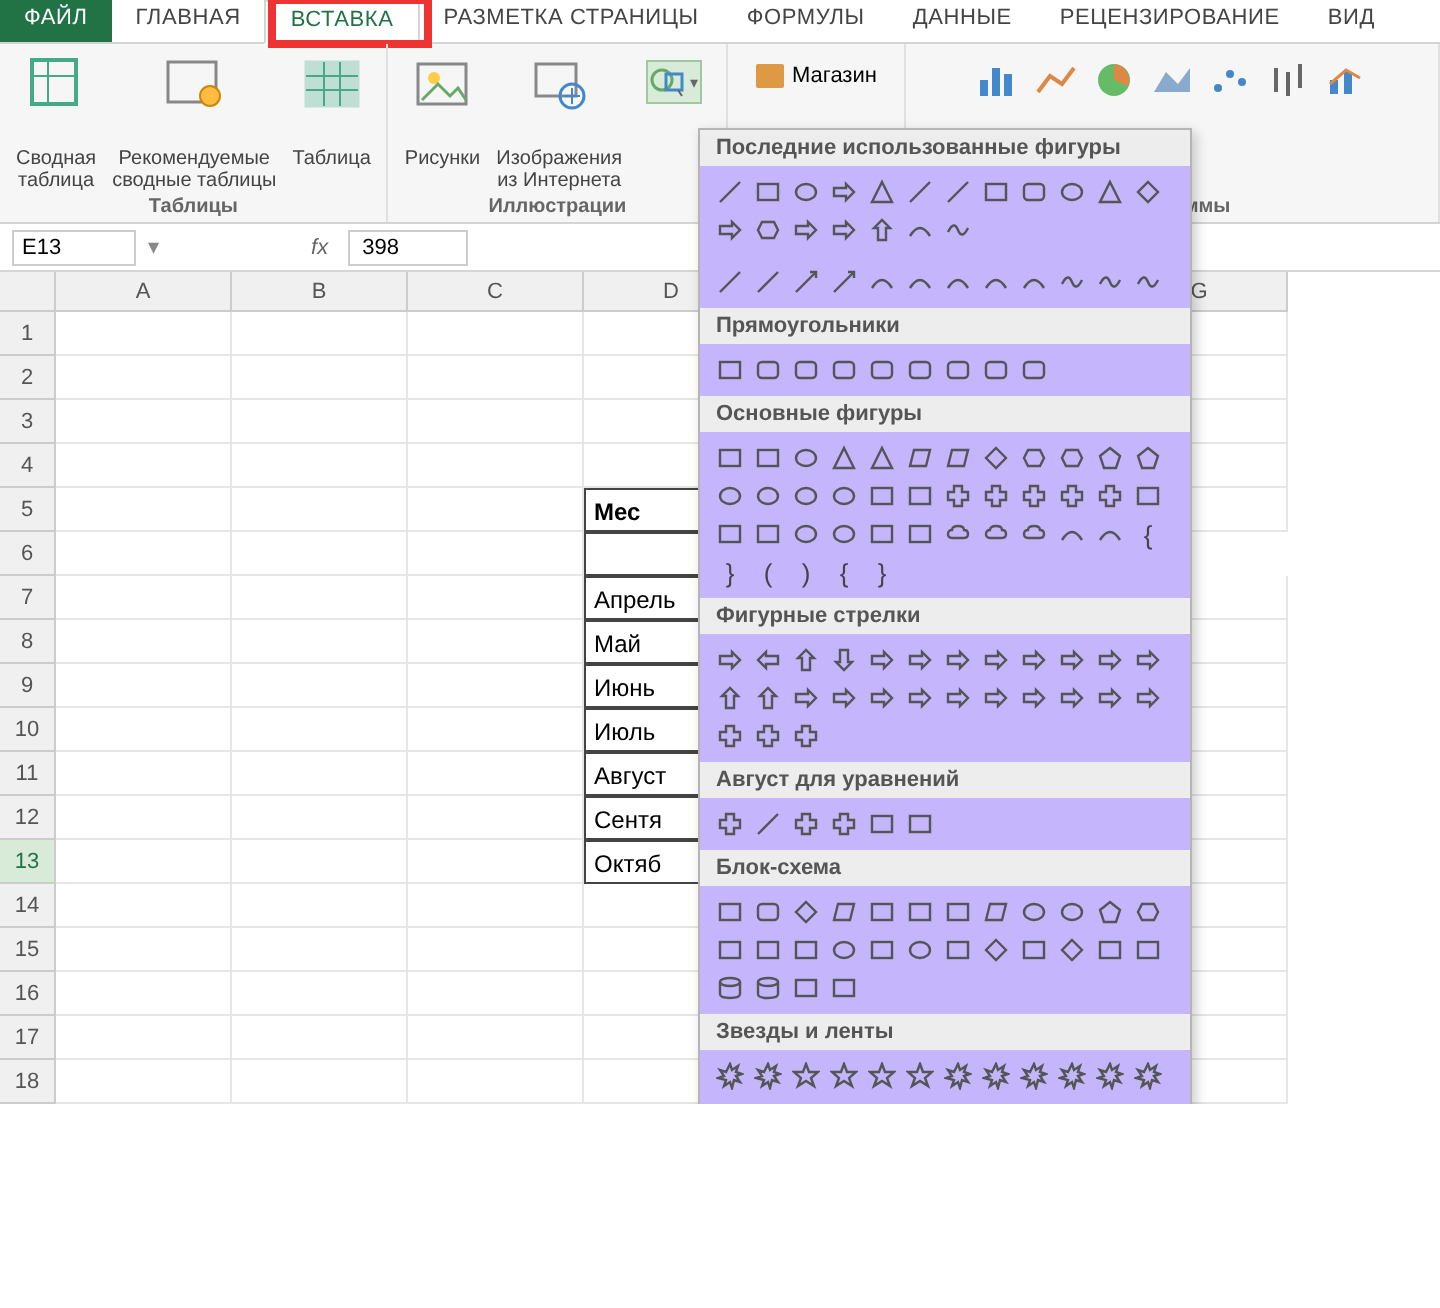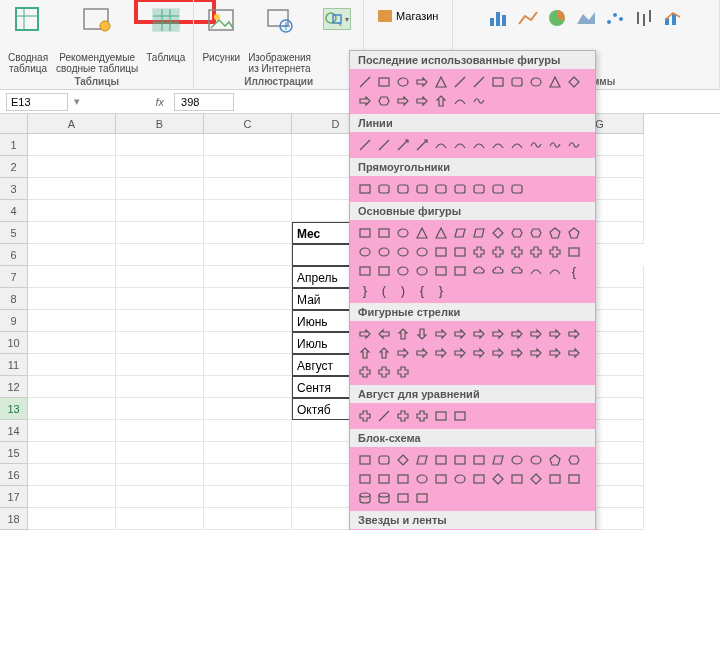--- a/index.html
+++ b/index.html
@@ -34,38 +34,48 @@
   .ch { width: 88px; background: #f0f0f0; border-right: 1px solid #ccc; border-bottom: 1px solid #ccc; text-align: center; font-size: 11px; color: #555; line-height: 20px; }
   .rows { }
   .row { display: flex; height: 22px; }
   .rh { width: 28px; background: #f0f0f0; border-right: 1px solid #ccc; border-bottom: 1px solid #ccc; text-align: center; font-size: 11px; color: #555; line-height: 22px; }
   .rh.sel { background: #d8ead8; color: #217346; }
   .cell { width: 88px; border-right: 1px solid #e6e6e6; border-bottom: 1px solid #e6e6e6; padding: 0 4px; font-size: 12px; line-height: 22px; overflow: hidden; white-space: nowrap; }
   .cell.b { border: 1px solid #444; font-weight: normal; }
   .cell.hdr { font-weight: bold; }
 
   
-  .shapes-dd { position: absolute; left: 349px; top: 50px; width: 247px; background: #f9a8d4; border: 1px solid #b5b5b5; box-shadow: 2px 2px 6px rgba(0,0,0,.2); z-index: 10; }
+  .shapes-dd { position: absolute; left: 349px; top: 64px; width: 247px; background: #c4b5fd; border: 1px solid #b5b5b5; box-shadow: 2px 2px 6px rgba(0,0,0,.2); z-index: 10; }
   .sd-cat { background: #ededed; padding: 3px 8px; font-size: 11px; color: #555; font-weight: bold; }
   .sd-grid { display: flex; flex-wrap: wrap; padding: 4px 6px; gap: 1px; }
   .sd-shape { width: 18px; height: 18px; display: flex; align-items: center; justify-content: center; cursor: pointer; font-size: 13px; color: #444; line-height: 1; }
   .sd-shape svg { width: 14px; height: 14px; stroke: #555; fill: none; stroke-width: 1.2; }
 
   .highlight-box { position: absolute; border: 4px solid #e33; pointer-events: none; }
   .hl1 { left: 134px; top: -2px; width: 82px; height: 26px; }
   .hl2 { left: 349px; top: 582px; width: 254px; height: 60px; z-index: 20; }
 
   .store { display: flex; align-items: center; gap: 4px; padding: 6px; }
   .store-ic { width: 14px; height: 12px; background: #d94; border-radius: 1px; }
 </style>
 </head>
 <body>
 
 <div style="position:relative">
 
+<div class="tabs">
+  <div class="tab file">ФАЙЛ</div>
+  <div class="tab">ГЛАВНАЯ</div>
+  <div class="tab active">ВСТАВКА</div>
+  <div class="tab">РАЗМЕТКА СТРАНИЦЫ</div>
+  <div class="tab">ФОРМУЛЫ</div>
+  <div class="tab">ДАННЫЕ</div>
+  <div class="tab">РЕЦЕНЗИРОВАНИЕ</div>
+  <div class="tab">ВИД</div>
+</div>
 <div class="highlight-box hl1"></div>
 
 <div class="ribbon">
   <div class="group">
     <div class="group-items">
       <div class="ritem">
         <div class="ricon">
               <svg viewBox="0 0 32 32">
                 <rect x="4" y="4" width="22" height="22" fill="none" stroke="#4a8" stroke-width="2"></rect>
                 <line x1="4" y1="12" x2="26" y2="12" stroke="#4a8"></line>
@@ -472,21 +482,20 @@
           <svg viewBox="0 0 14 14">
             <path d="M2 10 Q7 2 12 10"></path>
           </svg>
         </div>
         <div class="sd-shape">
           <svg viewBox="0 0 14 14">
             <path d="M2 8 Q5 2 7 7 Q9 12 12 6"></path>
           </svg>
         </div>
       </div>
-  <div class="sd-cat">Линии</div>
   <div class="sd-grid" id="g-lines">
         <div class="sd-shape">
           <svg viewBox="0 0 14 14">
             <line x1="2" y1="12" x2="12" y2="2"></line>
           </svg>
         </div>
         <div class="sd-shape">
           <svg viewBox="0 0 14 14">
             <line x1="2" y1="12" x2="12" y2="2"></line>
           </svg>

